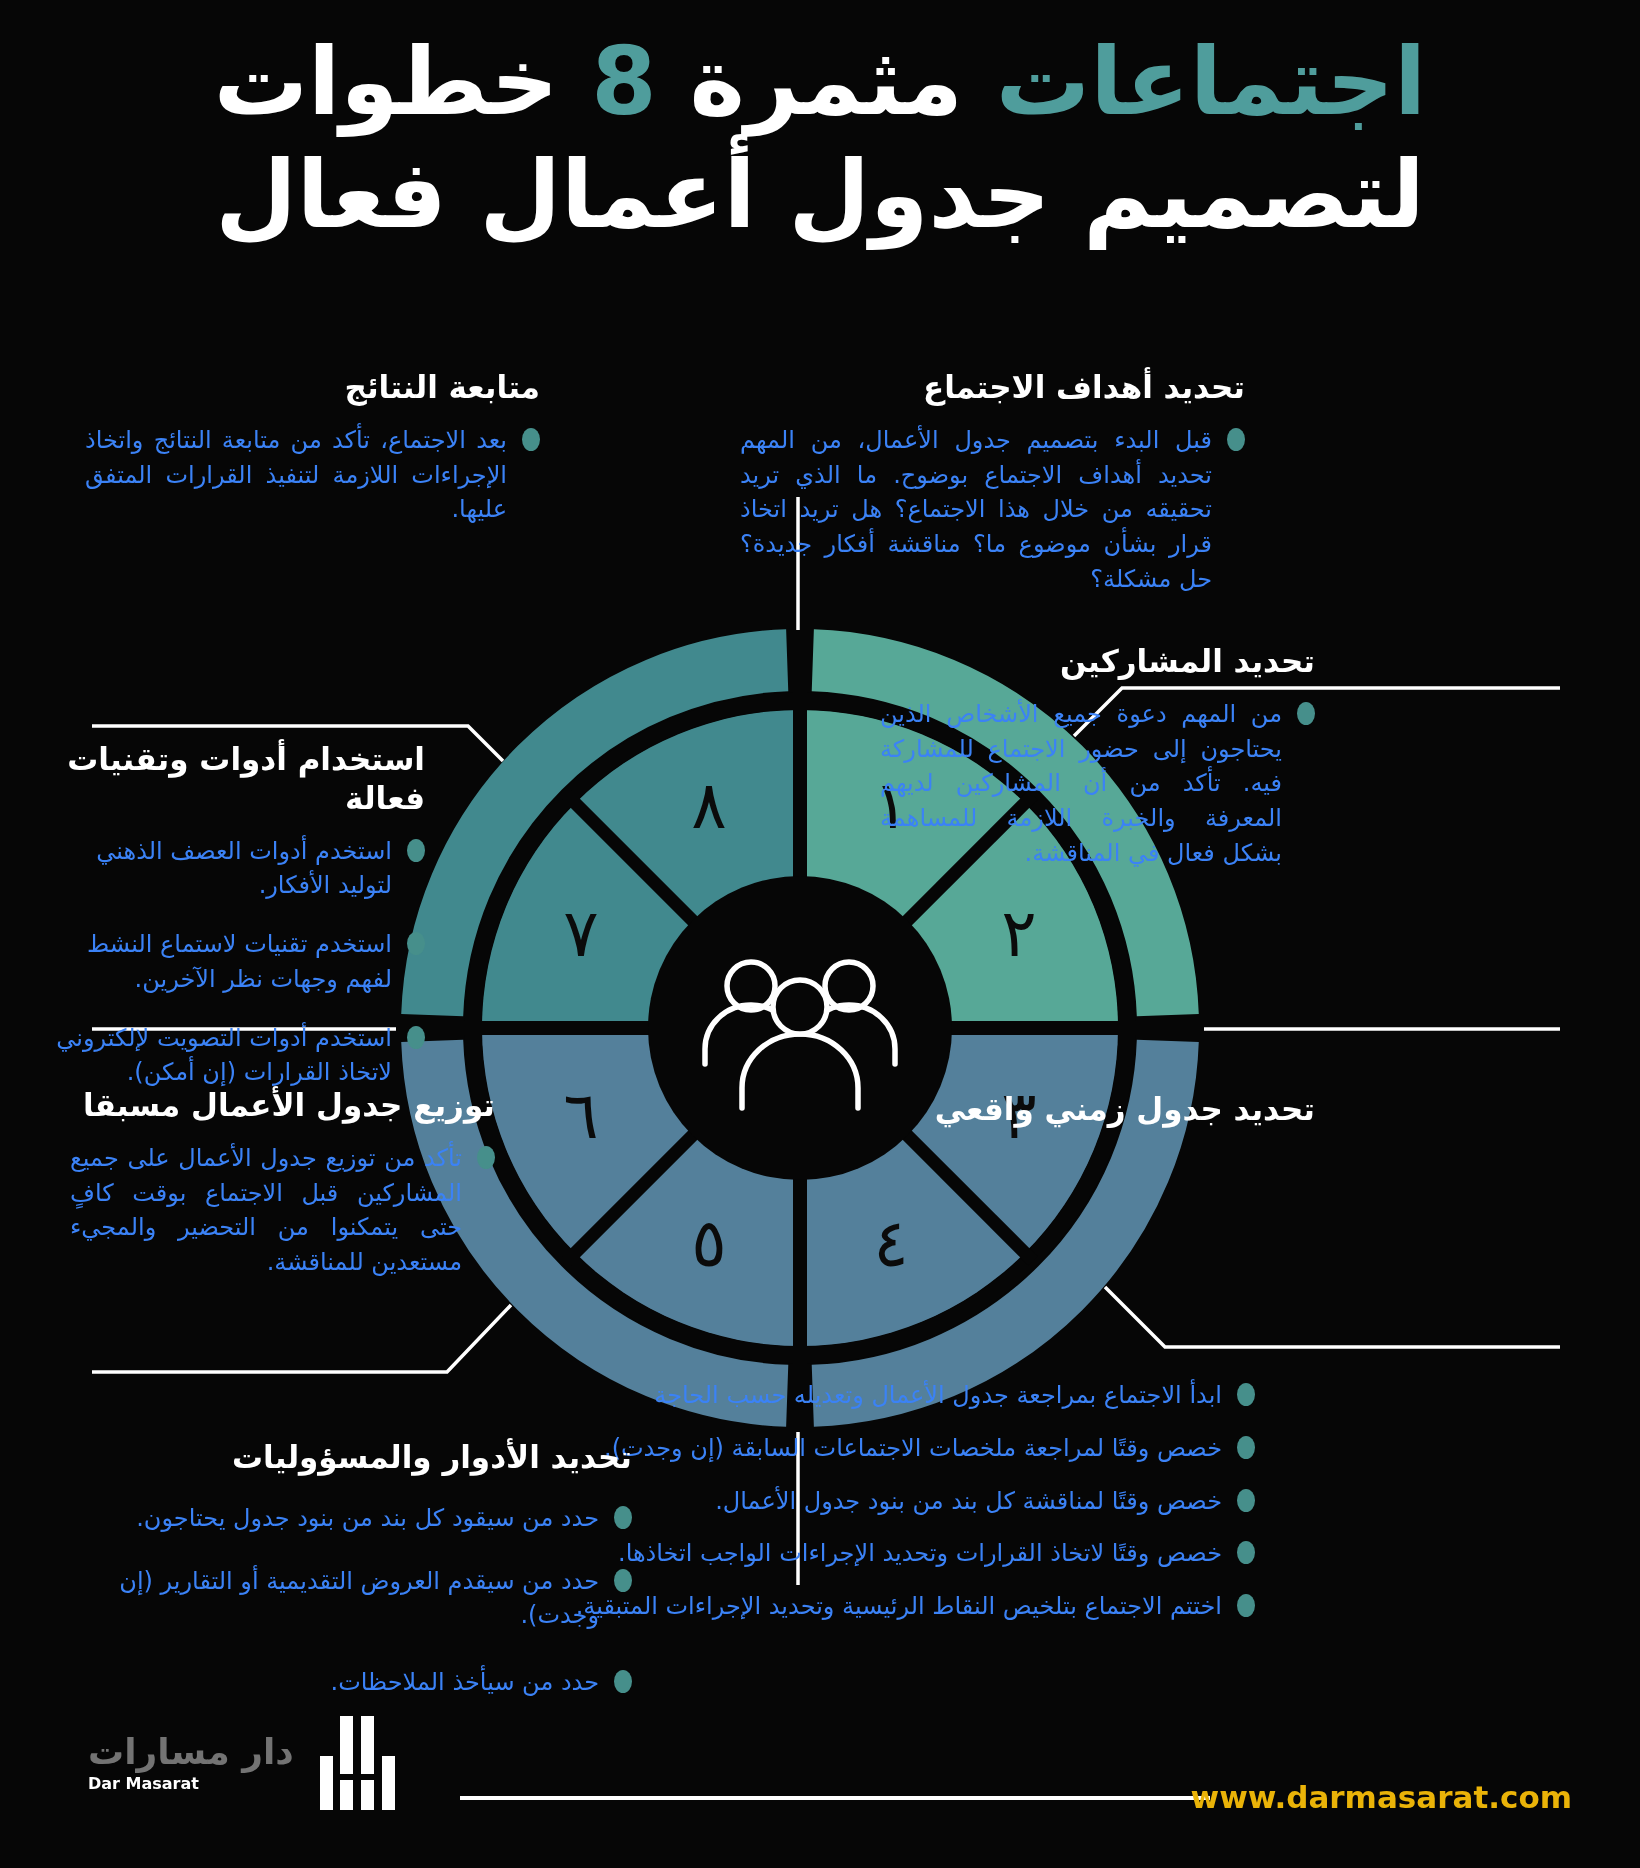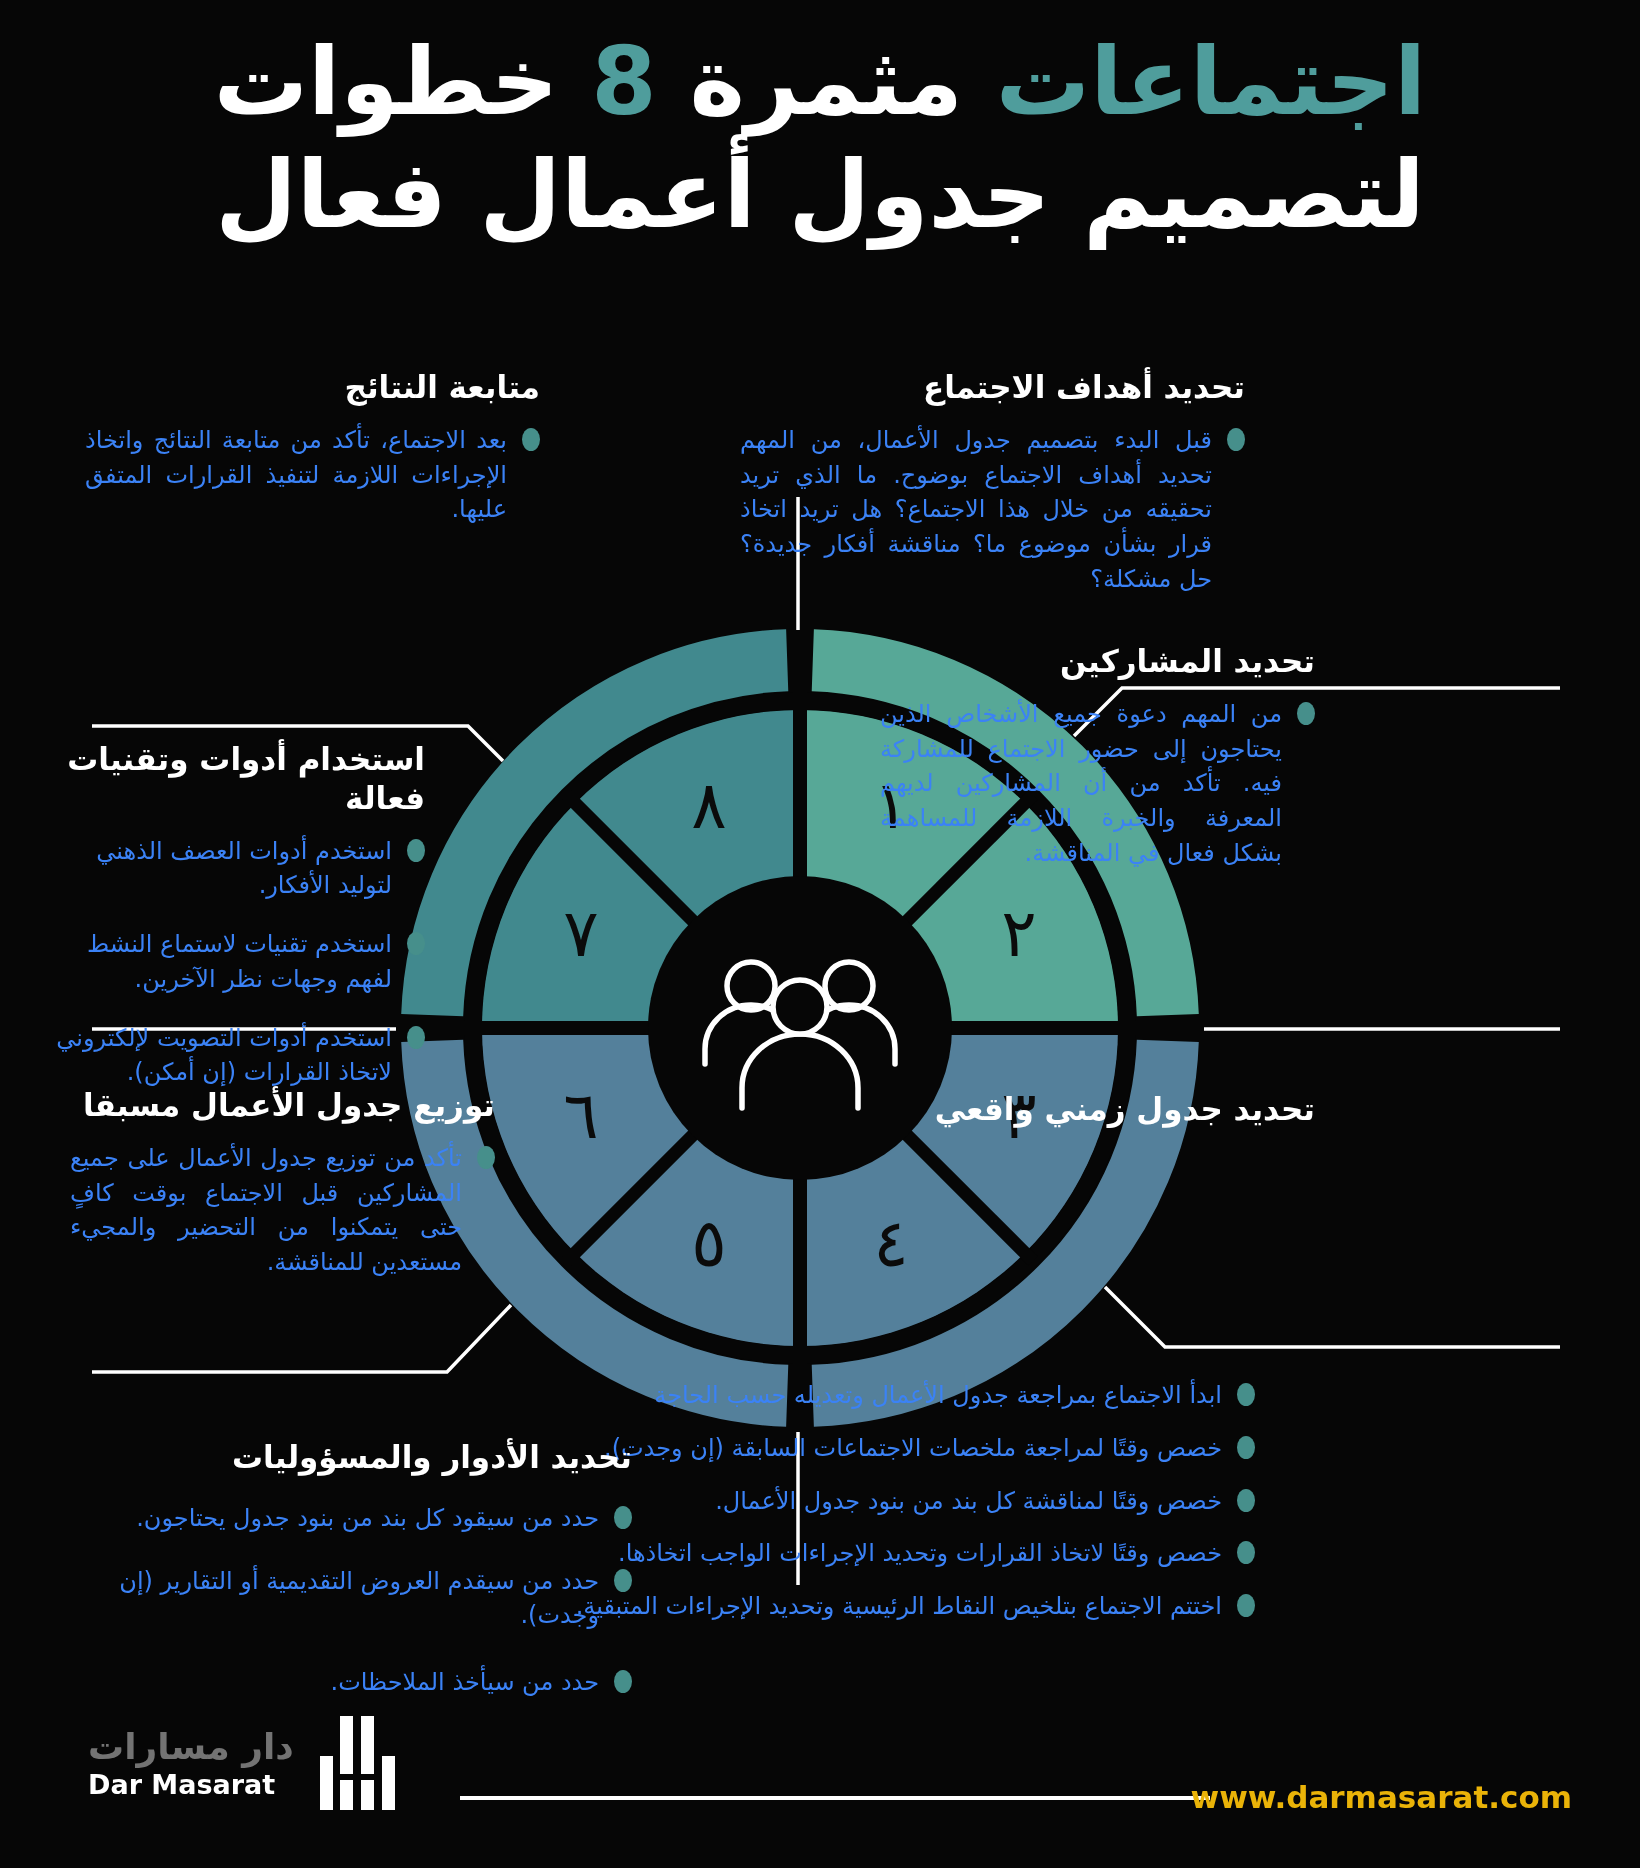--- a/index.html
+++ b/index.html
@@ -20,21 +20,21 @@
   .bullet{display:flex;direction:rtl;gap:15px;margin-bottom:24px;color:#3b82f6;
           font-size:24px;line-height:1.45;}
   .bullet.last{margin-bottom:0;}
   .bullet .txt{flex:1 1 auto;}
   .just .txt{text-align:justify;}
   .dot{flex:0 0 auto;width:18px;height:23px;border-radius:50%;background:#468F8B;margin-top:5px;}
   
   .footer-left{position:absolute;left:88px;top:1716px;display:flex;align-items:center;gap:26px;}
   .brand-text{display:flex;flex-direction:column;align-items:flex-end;gap:6px;direction:rtl;}
   .brand-ar{font-size:36px;font-weight:bold;color:#737373;line-height:1;}
-  .brand-en{font-size:27px;font-weight:bold;color:#fff;line-height:1;direction:ltr;}
+  .brand-en{font-size:16px;font-weight:bold;color:#fff;line-height:1;direction:ltr;}
   .mark{position:relative;width:82px;height:94px;}
   .mark .bar{position:absolute;background:#fff;}
   .b1{left:20px;top:0;width:13px;height:58px;}
   .b2{left:41px;top:0;width:13px;height:58px;}
   .b3{left:0;top:40px;width:13px;height:54px;}
   .b4{left:20px;top:64px;width:13px;height:30px;}
   .b5{left:41px;top:64px;width:13px;height:30px;}
   .b6{left:62px;top:40px;width:13px;height:54px;}
   .footer-line{position:absolute;left:460px;top:1796px;width:750px;height:4px;background:#fff;}
   .footer-url{position:absolute;right:68px;top:1779px;font-size:31px;font-weight:bold;color:#eab308;

